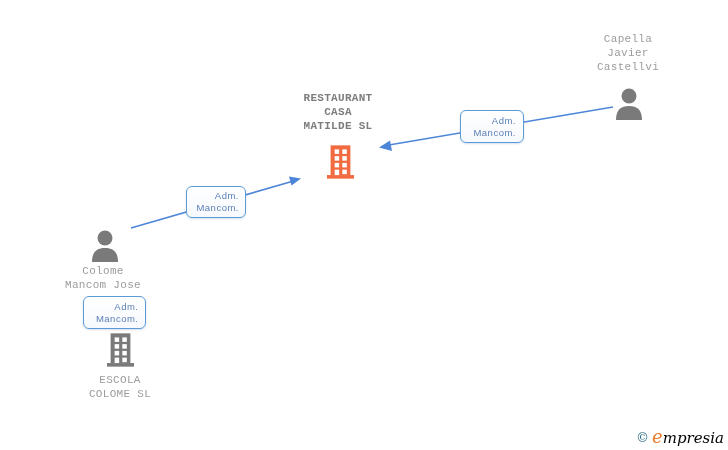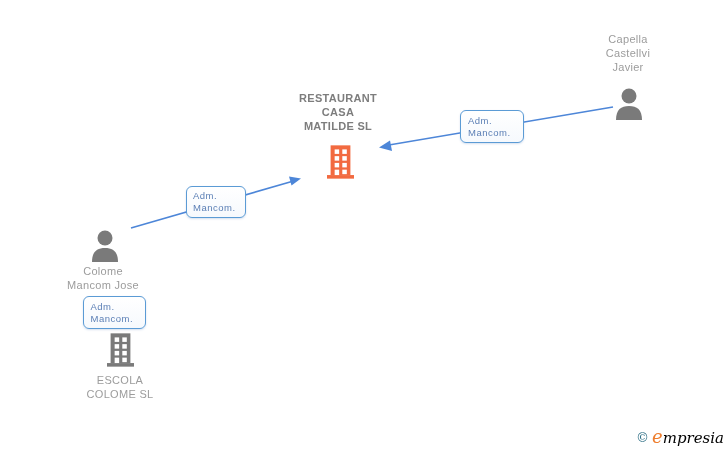--- a/index.html
+++ b/index.html
@@ -14,41 +14,42 @@
   #arrows{position:absolute;left:0;top:0;pointer-events:none;}
 
   
   .node-name{
     position:absolute;
     text-align:center;
     color:#9c9c9c;
     font-size:11px;
     line-height:14px;
     letter-spacing:0.3px;
+    font-family:Liberation Mono, monospace;
   }
   .node-name.main{
     color:#7d7d7d;
     font-weight:bold;
   }
 
   .icon-wrap{position:absolute;}
 
   
   .rel-box{
     position:absolute;
     box-sizing:border-box;
     background:linear-gradient(#ffffff,#f6f9fd);
     border:1.5px solid #5b9bd5;
     border-radius:6px;
     box-shadow:0 1px 2px rgba(90,130,190,0.25);
     color:#5b7fb5;
     font-size:9.5px;
     line-height:12px;
     letter-spacing:0.5px;
-    text-align:left;
+    text-align:right;
     display:flex;align-items:center;justify-content:center;
     padding:2px 6px;
   }
   .rel-box span{display:block;width:48px;}
 
   
   .logo{
     position:absolute;
     right:4px;bottom:3px;
     font-family:"DejaVu Serif", serif;
@@ -94,22 +95,22 @@
       <rect x="17" y="12" width="5" height="5" fill="#fff"></rect>
       <rect x="8.5" y="19.5" width="5" height="5" fill="#fff"></rect>
       <rect x="17" y="19.5" width="5" height="5" fill="#fff"></rect>
       <rect x="8.5" y="27" width="5" height="6" fill="#fff"></rect>
       <rect x="17" y="27" width="5" height="5" fill="#fff"></rect>
     </svg>
   </div>
 
   <div class="node-name" style="left:576px;top:32px;width:104px;">
     <div>Capella</div>
+    <div>Javier</div>
     <div>Castellvi</div>
-    <div>Javier</div>
   </div>
   <div class="icon-wrap" style="left:611px;top:87px;">
     <svg width="36" height="33" viewBox="0 0 36 33">
       <circle cx="18" cy="9" r="7.5" fill="#7a7a7a"></circle>
       <path d="M5,33 C5,22.5 10,19 18,19 C26,19 31,22.5 31,33 Z" fill="#7a7a7a"></path>
     </svg>
   </div>
 
   <div class="rel-box" style="left:460px;top:110px;width:64px;height:33px;">
     <span>Adm. Mancom.</span>

